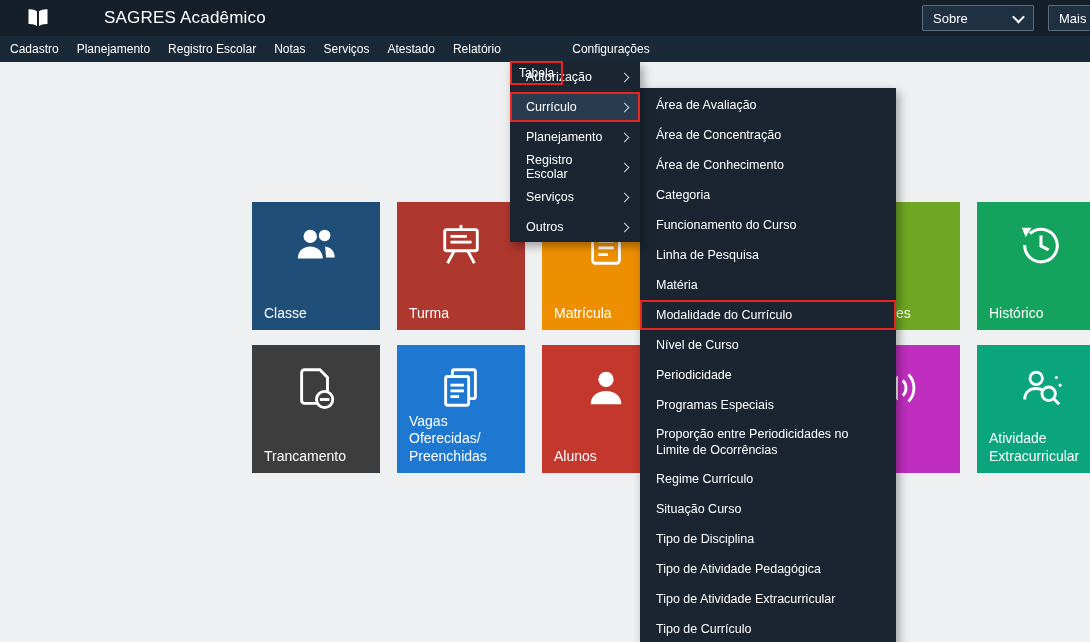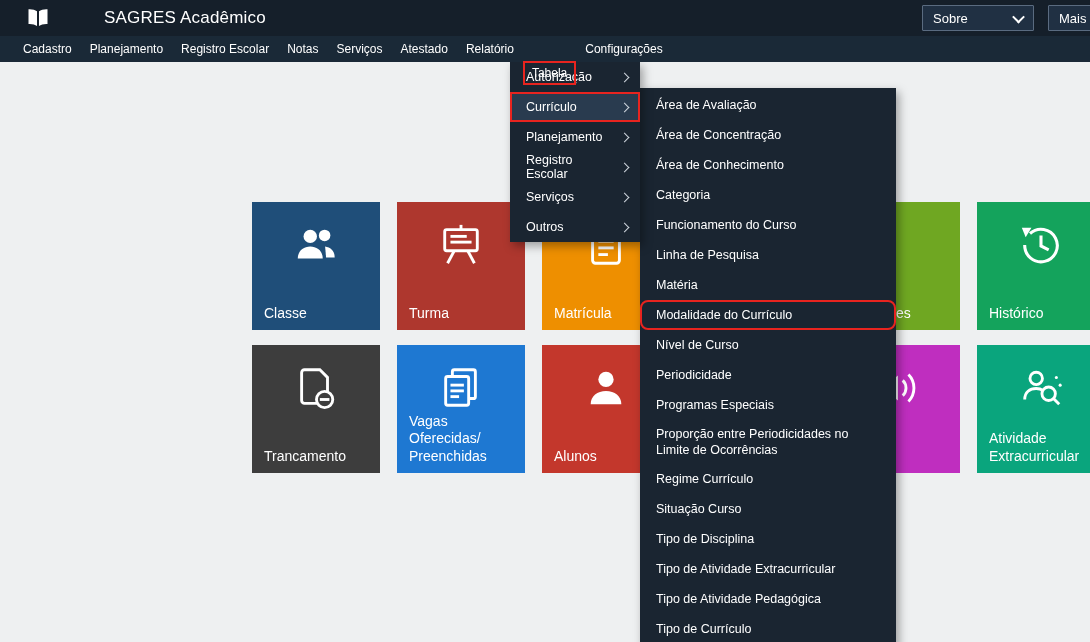--- a/index.html
+++ b/index.html
@@ -23,21 +23,21 @@
   }
   .tb-btn.sobre{width:112px;}
   .tb-btn.mais{width:88px;margin-right:-46px;}
   .caret-down{
     width:7px;height:7px;border-right:2px solid #fff;border-bottom:2px solid #fff;
     transform:rotate(45deg) translate(-1px,-1px);margin-left:8px;flex:none;
   }
   
   .menubar{
     position:absolute;top:36px;left:0;width:1090px;height:26px;
-    background:var(--menubar,#1a2937);display:flex;align-items:center;color:#fff;z-index:39;padding-left:14px;box-sizing:border-box;
+    background:var(--menubar,#1a2937);display:flex;align-items:center;color:#fff;z-index:39;padding-left:1px;box-sizing:border-box;
   }
   .mb-item{
     font-size:12px;padding:3px 7px;border:2px solid transparent;white-space:nowrap;cursor:pointer;
   }
   .mb-item.redbox{border-color:var(--annotation,#e8241f);margin-top:48px;}
   
   .dropdown{
     position:absolute;left:510px;top:62px;width:130px;background:var(--menu_bg,#1a2531);
     z-index:30;color:#fff;box-shadow:3px 4px 9px rgba(0,0,0,.35);
   }
@@ -53,21 +53,21 @@
   }
   
   .submenu{
     position:absolute;left:640px;top:88px;width:256px;background:var(--menu_bg,#1a2531);
     z-index:29;color:#fff;box-shadow:3px 4px 9px rgba(0,0,0,.35);padding:2px 0;
   }
   .sm-item{
     min-height:30px;box-sizing:border-box;display:flex;align-items:center;
     padding:4px 14px;font-size:12.5px;line-height:1.3;border:2px solid transparent;cursor:pointer;
   }
-  .sm-item.redbox{border-color:var(--annotation,#e8241f);border-radius:8px;}
+  .sm-item.redbox{border-color:var(--annotation,#e8241f);}
   
   .tiles{
     position:absolute;left:252px;top:202px;z-index:1;
     display:grid;grid-template-columns:repeat(6,128px);grid-auto-rows:128px;
     column-gap:17px;row-gap:15px;
   }
   .tile{position:relative;cursor:pointer;}
   .ticon{position:absolute;top:20px;left:50%;transform:translateX(-50%);width:46px;height:46px;}
   .tlabel{
     position:absolute;left:12px;right:4px;bottom:8px;
@@ -269,21 +269,21 @@
   <div class="sm-item">
       <span>Regime Currículo</span>
     </div>
   <div class="sm-item">
       <span>Situação Curso</span>
     </div>
   <div class="sm-item">
       <span>Tipo de Disciplina</span>
     </div>
   <div class="sm-item">
+      <span>Tipo de Atividade Pedagógica</span>
+    </div>
+  <div class="sm-item">
       <span>Tipo de Atividade Extracurricular</span>
     </div>
   <div class="sm-item">
-      <span>Tipo de Atividade Pedagógica</span>
-    </div>
-  <div class="sm-item">
       <span>Tipo de Currículo</span>
     </div>
 </div>
 
 </body></html>

